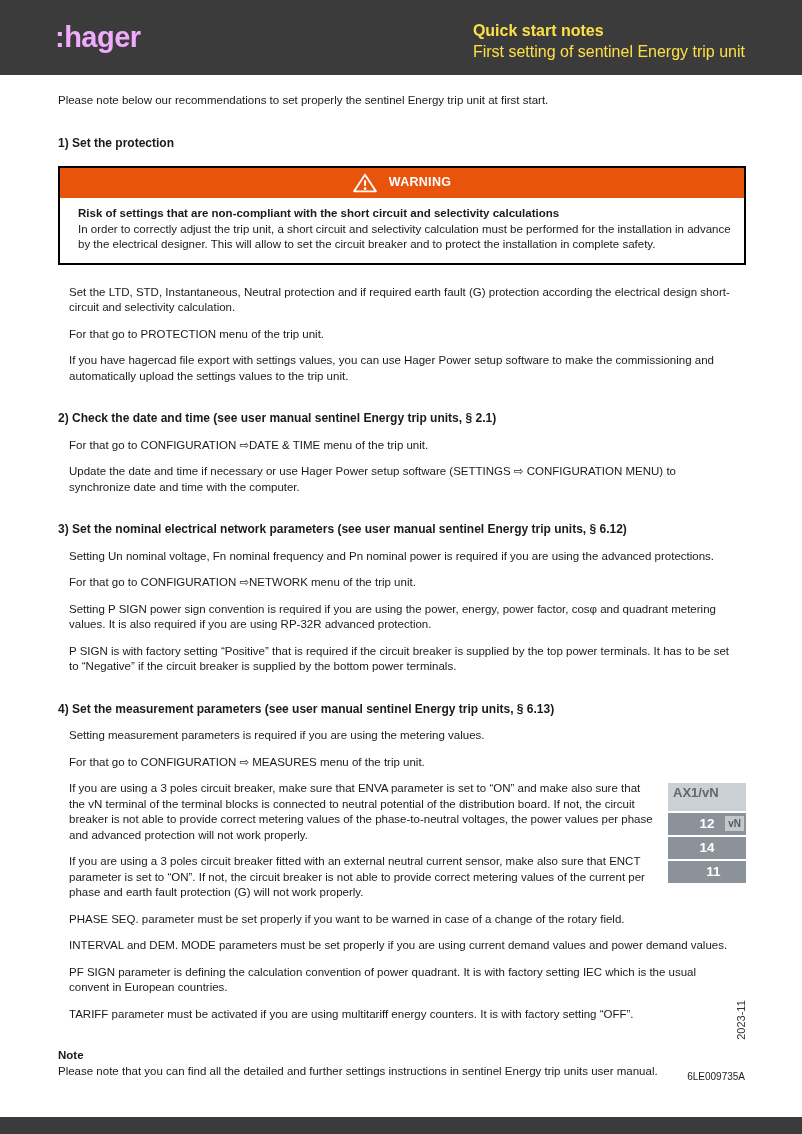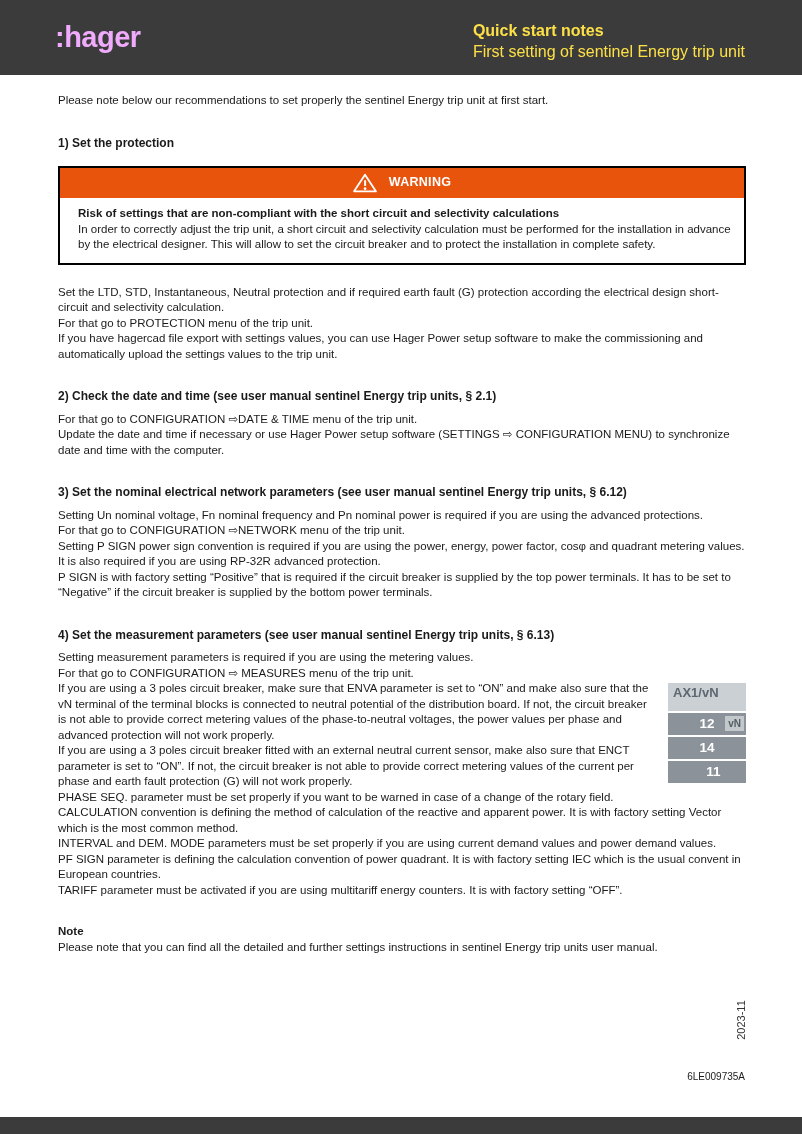--- a/index.html
+++ b/index.html
@@ -32,21 +32,21 @@
     display:flex; align-items:center; justify-content:center; gap:12px;
   }
   .warn-label { font-weight:bold; font-size:12.5px; letter-spacing:0.3px; }
   .warn-icon { display:block; }
   .warning-body { padding:8px 11px 10px 18px; }
   .warn-title { font-weight:bold; }
 
   
   .para-block { margin-top:7px; }
   .pb1 { margin-top:20px; }
-  .para-block p { margin:0; }
+  .para-block p { margin:11px; }
 
   
   .ax-panel { float:right; width:78px; margin:2px 0 8px 10px; }
   .ax-header {
     height:28px; background:#cbd0d4; color:#5d6872; font-weight:bold;
     font-size:13px; line-height:20px; padding-left:5px; margin-bottom:2px;
   }
   .ax-row {
     position:relative; height:22px; background:#8b9299; margin-bottom:2px;
     display:flex; align-items:center; justify-content:center;
@@ -138,21 +138,20 @@
           <span class="ax-num">14</span>
         </div>
         <div class="ax-row">
           <span class="ax-num">11</span>
         </div>
       </div>
 
       <p>If you are using a 3 poles circuit breaker, make sure that ENVA parameter is set to “ON” and make also sure that the vN terminal of the terminal blocks is connected to neutral potential of the distribution board. If not, the circuit breaker is not able to provide correct metering values of the phase-to-neutral voltages, the power values per phase and advanced protection will not work properly.</p>
       <p>If you are using a 3 poles circuit breaker fitted with an external neutral current sensor, make also sure that ENCT parameter is set to “ON”. If not, the circuit breaker is not able to provide correct metering values of the current per phase and earth fault protection (G) will not work properly.</p>
       <p>PHASE SEQ. parameter must be set properly if you want to be warned in case of a change of the rotary field.</p>
-      <p>CALCULATION convention is defining the method of calculation of the reactive and apparent power. It is with factory setting Vector which is the most common method.</p>
       <p>INTERVAL and DEM. MODE parameters must be set properly if you are using current demand values and power demand values.</p>
       <p>PF SIGN parameter is defining the calculation convention of power quadrant. It is with factory setting IEC which is the usual convent in European countries.</p>
       <p>TARIFF parameter must be activated if you are using multitariff energy counters. It is with factory setting “OFF”.</p>
     </div>
 
     <h3 class="note-heading">Note</h3>
     <p class="note-text">Please note that you can find all the detailed and further settings instructions in sentinel Energy trip units user manual.</p>
 
   </main>
 

